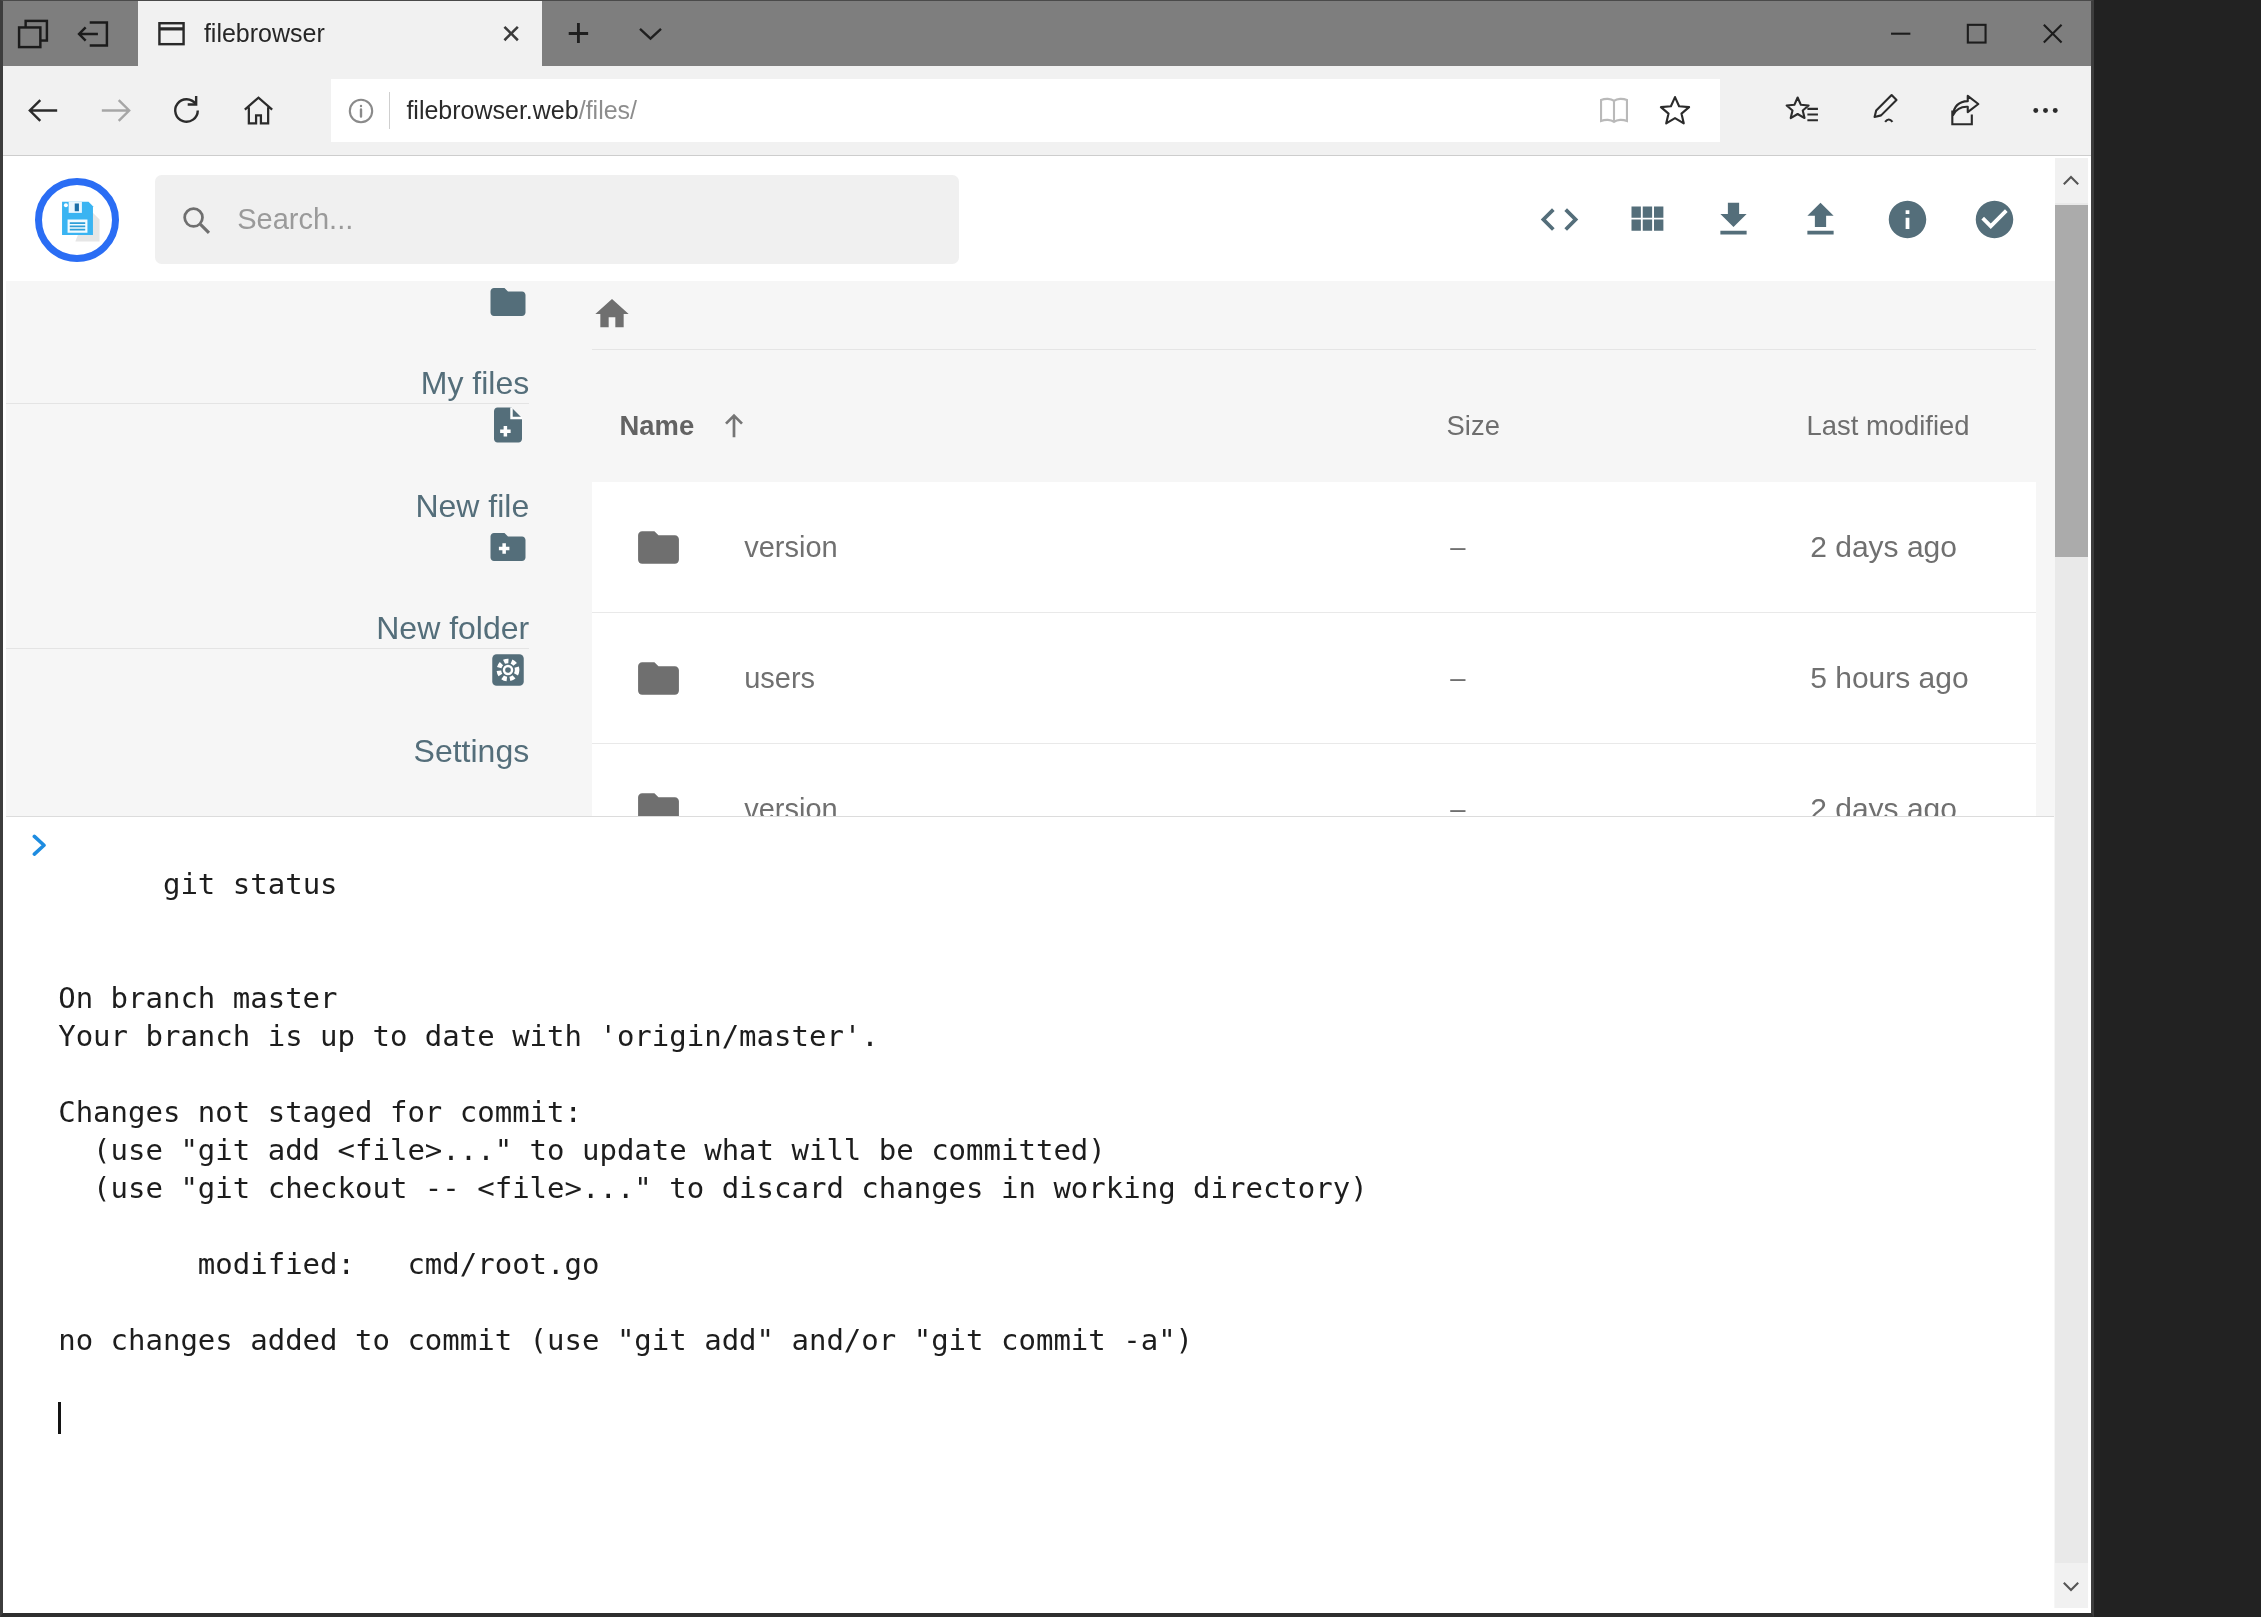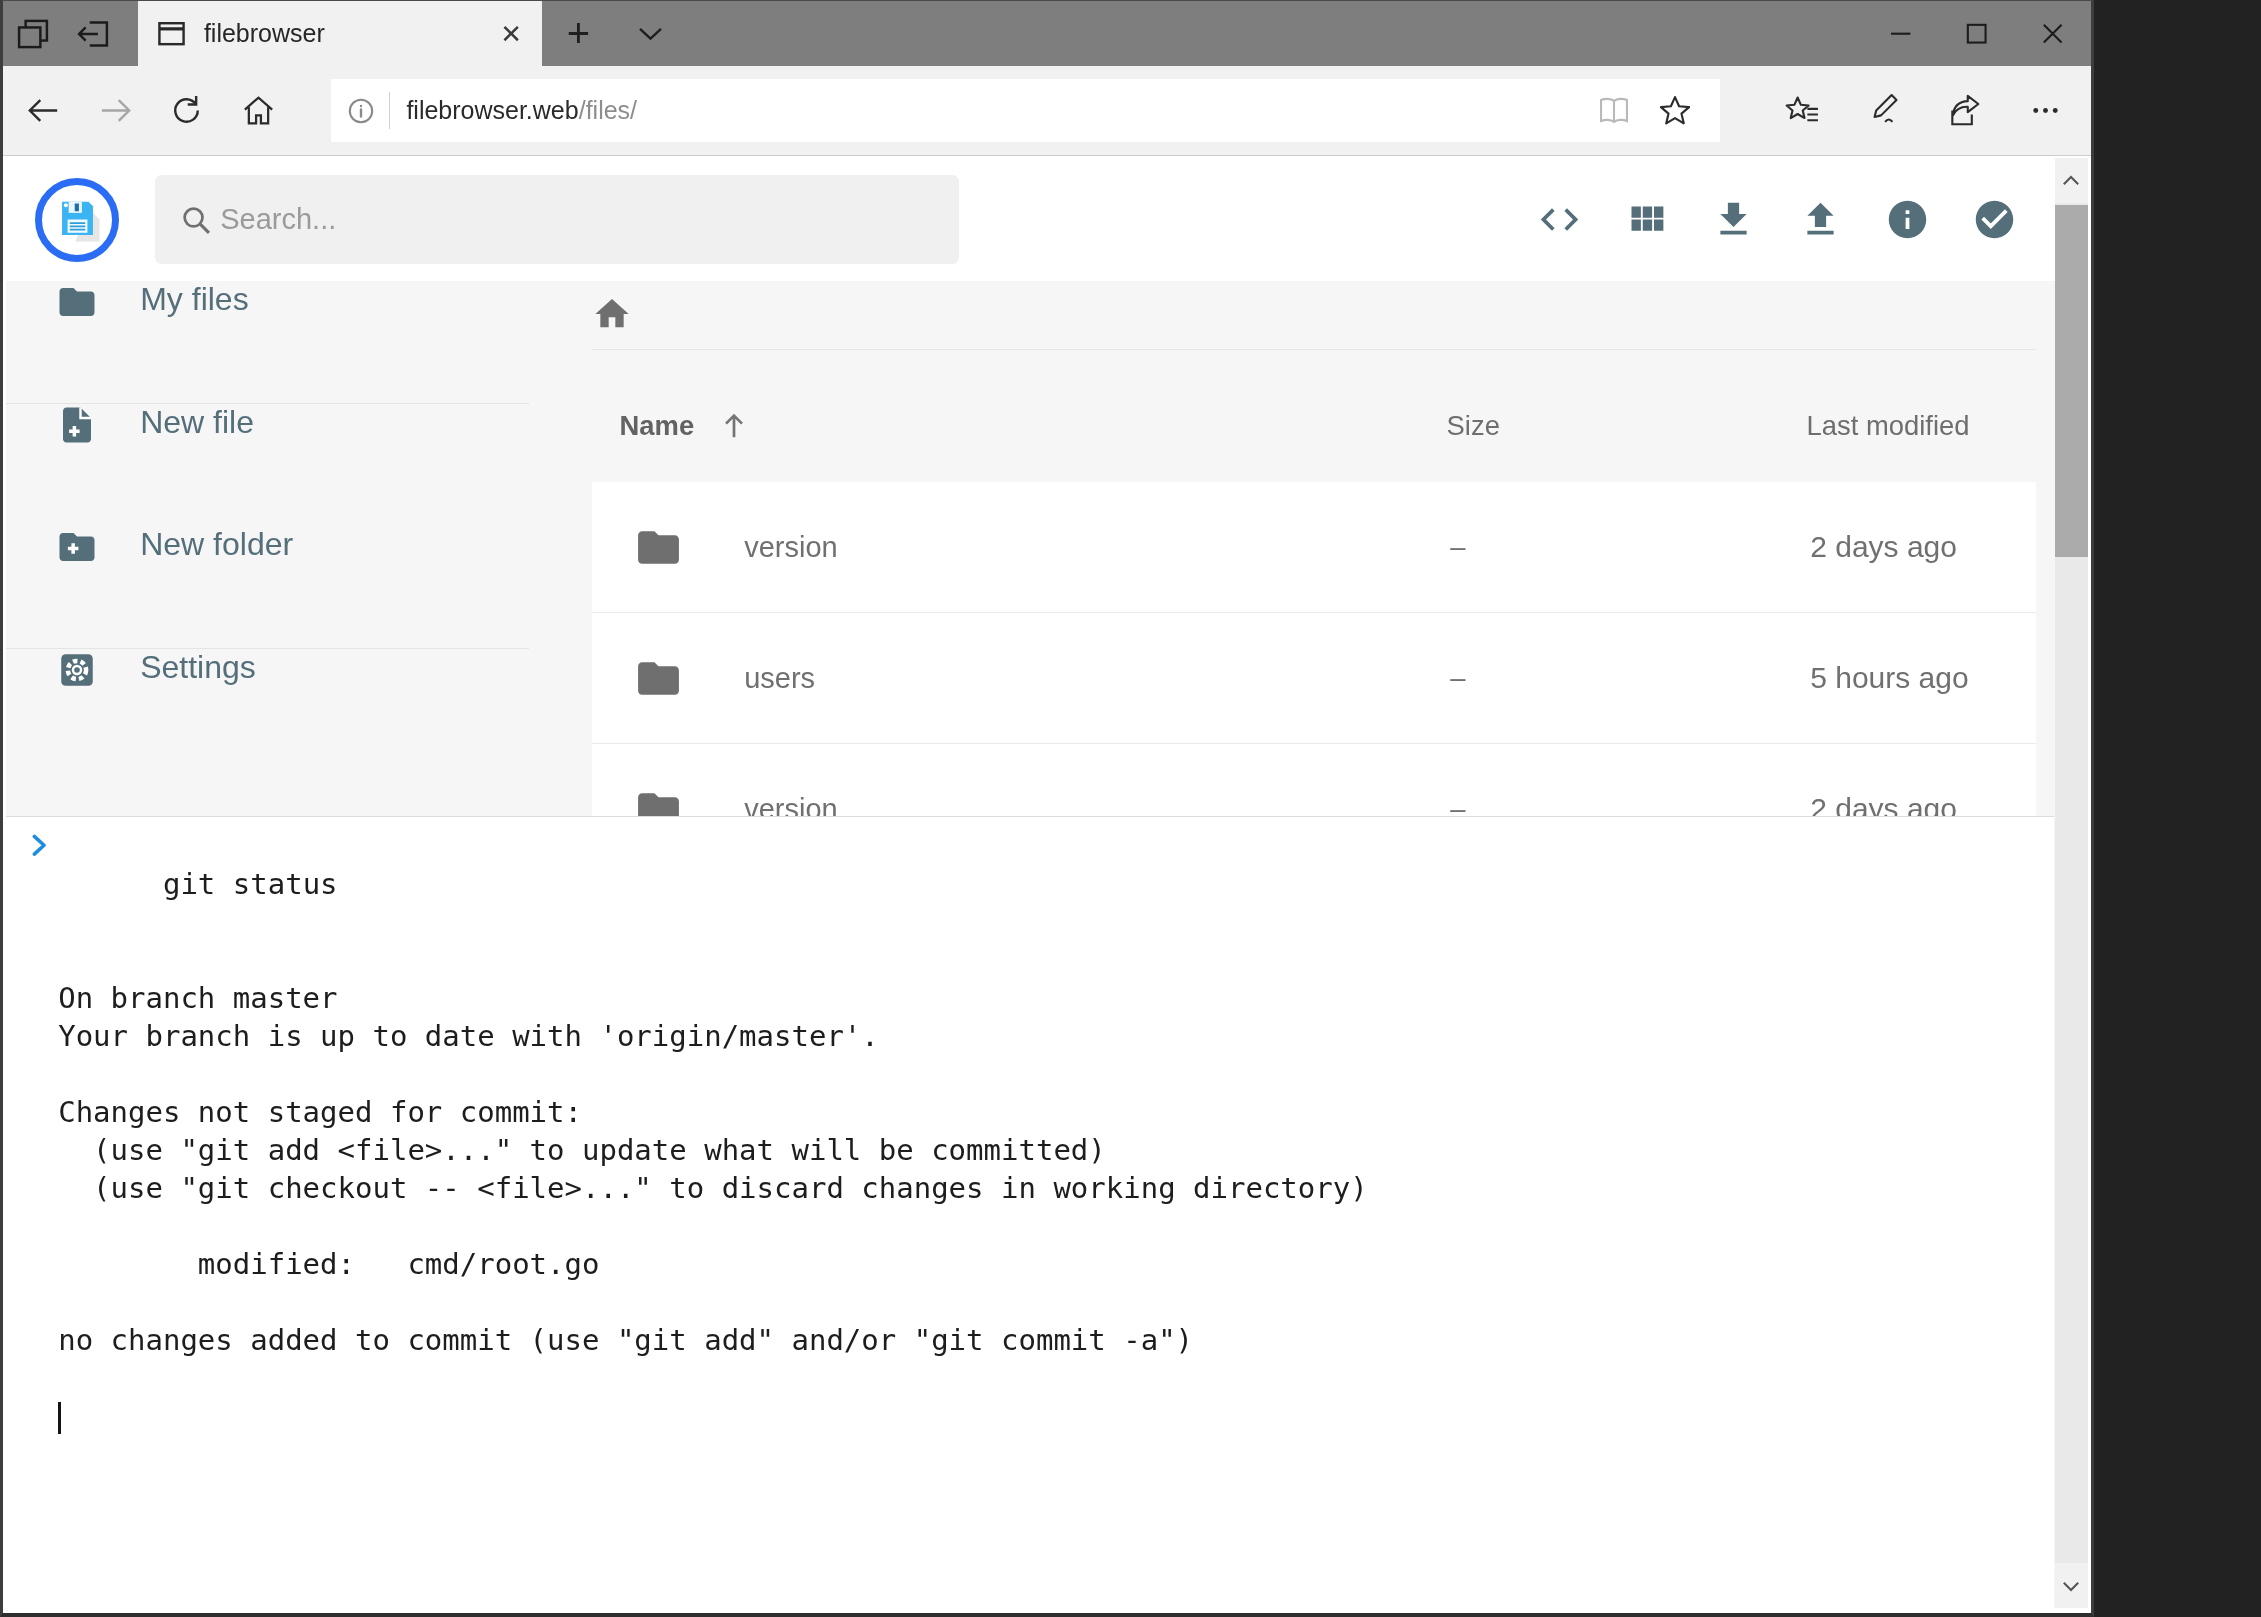--- a/index.html
+++ b/index.html
@@ -34,31 +34,31 @@
   .ab-spacer{flex:1;}
   .ab-icon{width:61px;display:flex;align-items:center;justify-content:center;}
   .nav-right{display:flex;margin-left:42px;}
   .nav-right .nav-btn{width:81px;}
   
   .page{position:absolute;top:157px;left:3.2px;right:3.2px;bottom:4.8px;background:#f6f6f6;overflow:hidden;}
   .app-header{height:123px;background:#fff;display:flex;align-items:center;}
   .logo{width:84px;height:84px;border:7.3px solid #2a6df4;border-radius:50%;
         margin-left:29px;display:flex;align-items:center;justify-content:center;background:#fff;}
   .searchbox{width:804px;height:89px;background:#f0f0f0;border-radius:6.5px;margin-left:36px;
-             display:flex;align-items:center;padding:0 24px;gap:5px;}
+             display:flex;align-items:center;padding:0 24px;gap:22px;}
   .searchbox input{flex:1;border:none;background:transparent;outline:none;
              font-family:"Liberation Sans",sans-serif;font-size:29px;color:#555;}
   .searchbox input::placeholder{color:#9a9a9a;}
   .header-actions{margin-left:auto;margin-right:50px;display:flex;}
   .icon-btn{width:87px;height:89px;display:flex;align-items:center;justify-content:center;}
   
   .app-body{display:flex;}
   .sidebar{width:523px;flex:0 0 523px;}
-  .side-item{height:122px;display:flex;align-items:flex-start;gap:42px;padding-left:50px;
-             color:#546e7a;font-size:32px;}
+  .side-item{height:122px;display:flex;align-items:flex-end;gap:42px;padding-left:50px;
+             color:#546e7a;font-size:32px;flex-direction:column;}
   .side-div{border-top:1.6px solid #e4e4e4;}
   .content{flex:1;padding:0 52px 0 63px;min-width:0;}
   .breadcrumb{margin-top:11.3px;height:44px;display:flex;align-items:center;}
   .content-div{border-top:1.6px solid #e5e5e5;margin-top:13px;}
   .listing-header{height:132px;padding:20px 0 0 27.4px;display:flex;align-items:center;
                   font-size:27.4px;color:#6e6e6e;}
   .lh-name{flex:0 0 827px;display:flex;align-items:center;gap:24px;font-weight:bold;color:#636363;text-align:center;}
   .lh-size{flex:0 0 360px;}
   .lh-mod{flex:1;}
   .listing{background:#fff;}

